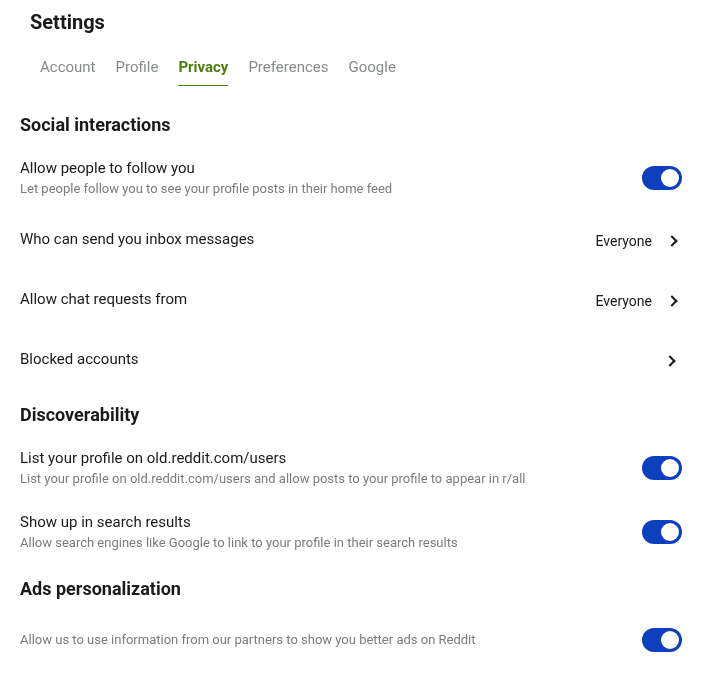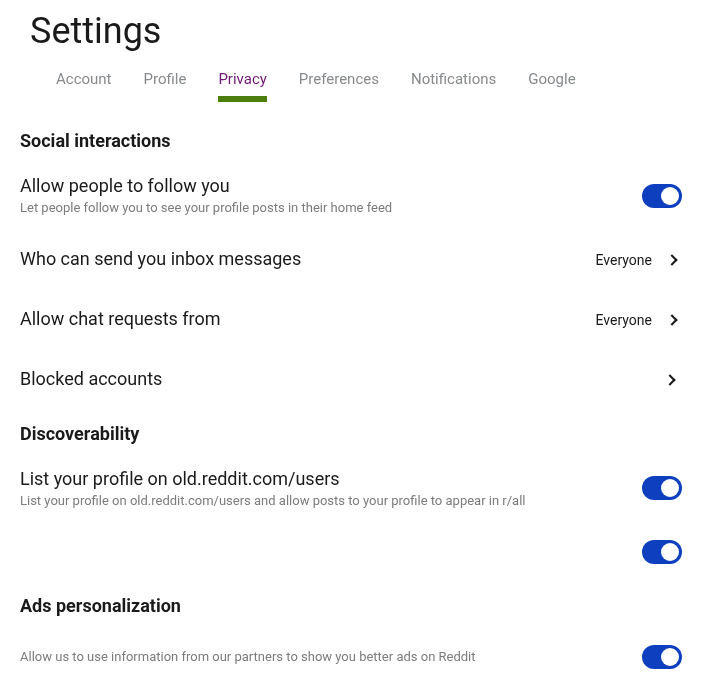--- a/index.html
+++ b/index.html
@@ -8,62 +8,62 @@
       padding: 0;
     }
     body {
       font-family: -apple-system, BlinkMacSystemFont, "Segoe UI", Roboto, Helvetica, Arial, sans-serif;
       background: #ffffff;
       color: #1a1a1b;
       width: 702px;
       padding: 10px 20px 20px 20px;
     }
     .page-title {
-      font-size: 36px;
-      font-weight: 400;
-      margin-bottom: 18px;
+      font-size: 20px;
+      font-weight: 700;
+      margin-bottom: 24px;
       margin-left: 10px;
     }
     .tabs {
       display: flex;
-      gap: 32px;
+      gap: 20px;
       margin-bottom: 28px;
-      margin-left: 36px;
+      margin-left: 20px;
     }
     .tab {
       font-size: 15px;
       color: #878a8c;
       cursor: pointer;
       padding-bottom: 8px;
       border-bottom: 2px solid transparent;
     }
     .tab.active {
-      color: #701a75;
-      font-weight: 400;
-      border-bottom: 6px solid #4d7c0f;
+      color: #4d7c0f;
+      font-weight: 700;
+      border-bottom: 1px solid #4d7c0f;
     }
     .section-heading {
       font-size: 18px;
       font-weight: 700;
       margin-top: 10px;
       margin-bottom: 24px;
     }
     .setting-row {
       display: flex;
       align-items: center;
       justify-content: space-between;
       margin-bottom: 26px;
       min-height: 34px;
     }
     .setting-text {
       flex: 1;
       padding-right: 20px;
     }
     .setting-title {
-      font-size: 18px;
+      font-size: 15px;
       color: #1a1a1b;
       margin-bottom: 3px;
     }
     .setting-desc {
       font-size: 13px;
       color: #7c7c7c;
       line-height: 1.35;
     }
     .toggle {
       width: 40px;
@@ -114,21 +114,20 @@
 </head>
 <body>
 
 <h1 class="page-title">Settings</h1>
 
 <div class="tabs">
   <div class="tab">Account</div>
   <div class="tab">Profile</div>
   <div class="tab active">Privacy</div>
   <div class="tab">Preferences</div>
-  <div class="tab">Notifications</div>
   <div class="tab">Google</div>
 </div>
 
 <h2 class="section-heading">Social interactions</h2>
 
 <div class="setting-row">
   <div class="setting-text">
     <div class="setting-title">Allow people to follow you</div>
     <div class="setting-desc">Let people follow you to see your profile posts in their home feed</div>
   </div>
@@ -169,20 +168,22 @@
 <div class="setting-row">
   <div class="setting-text">
     <div class="setting-title">List your profile on old.reddit.com/users</div>
     <div class="setting-desc">List your profile on old.reddit.com/users and allow posts to your profile to appear in r/all</div>
   </div>
   <div class="toggle"></div>
 </div>
 
 <div class="setting-row">
   <div class="setting-text">
+    <div class="setting-title">Show up in search results</div>
+    <div class="setting-desc">Allow search engines like Google to link to your profile in their search results</div>
   </div>
   <div class="toggle"></div>
 </div>
 
 <h2 class="section-heading">Ads personalization</h2>
 
 <div class="setting-row">
   <div class="setting-text">
     <div class="setting-desc">Allow us to use information from our partners to show you better ads on Reddit</div>
   </div>

